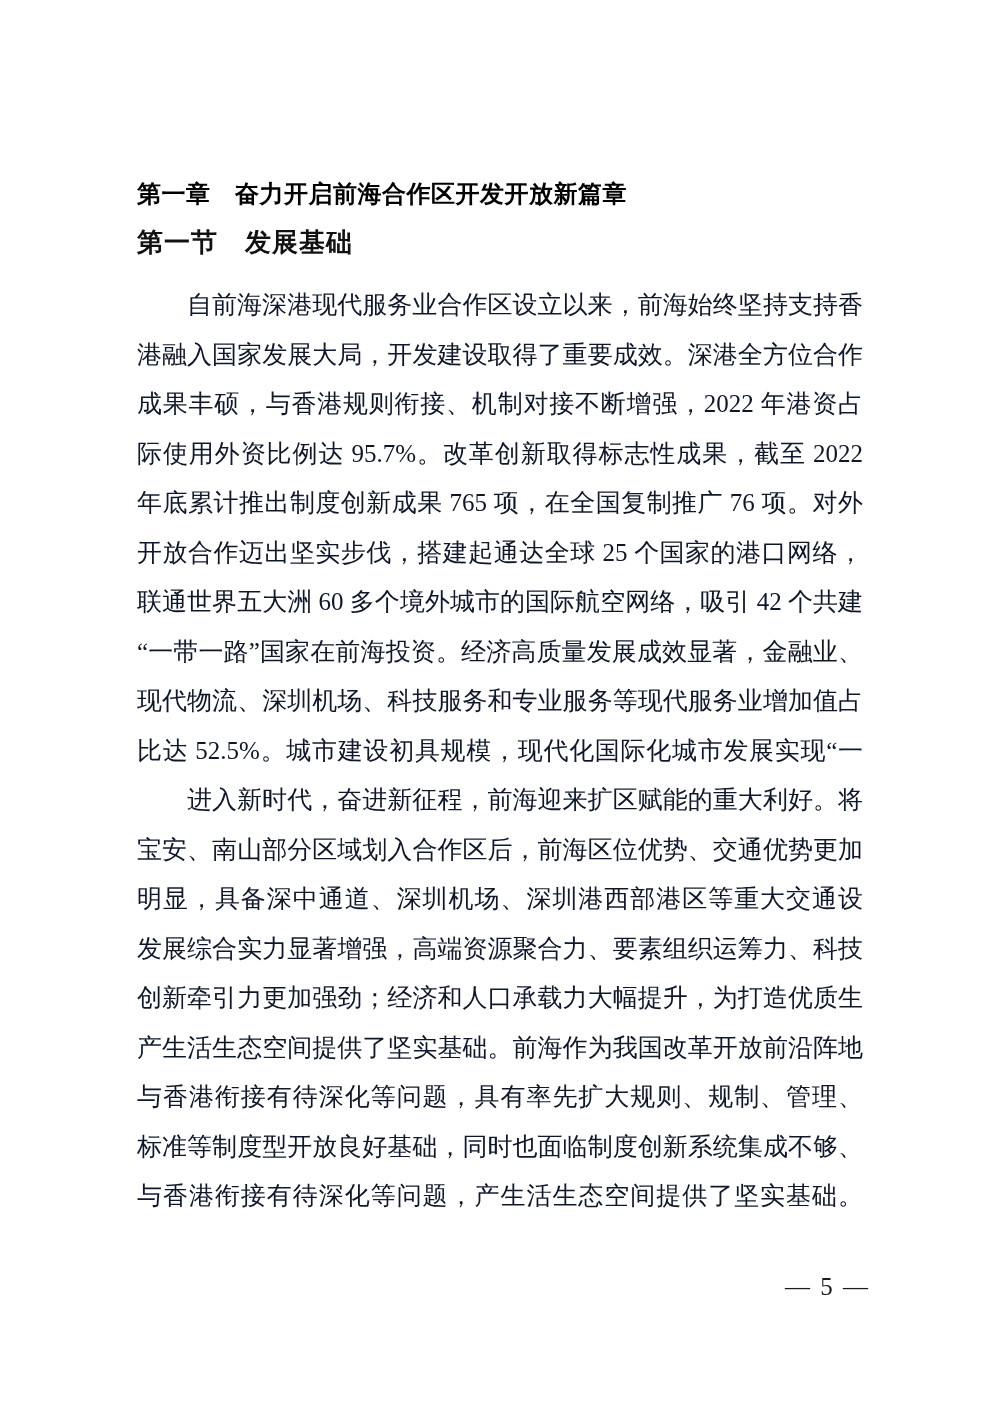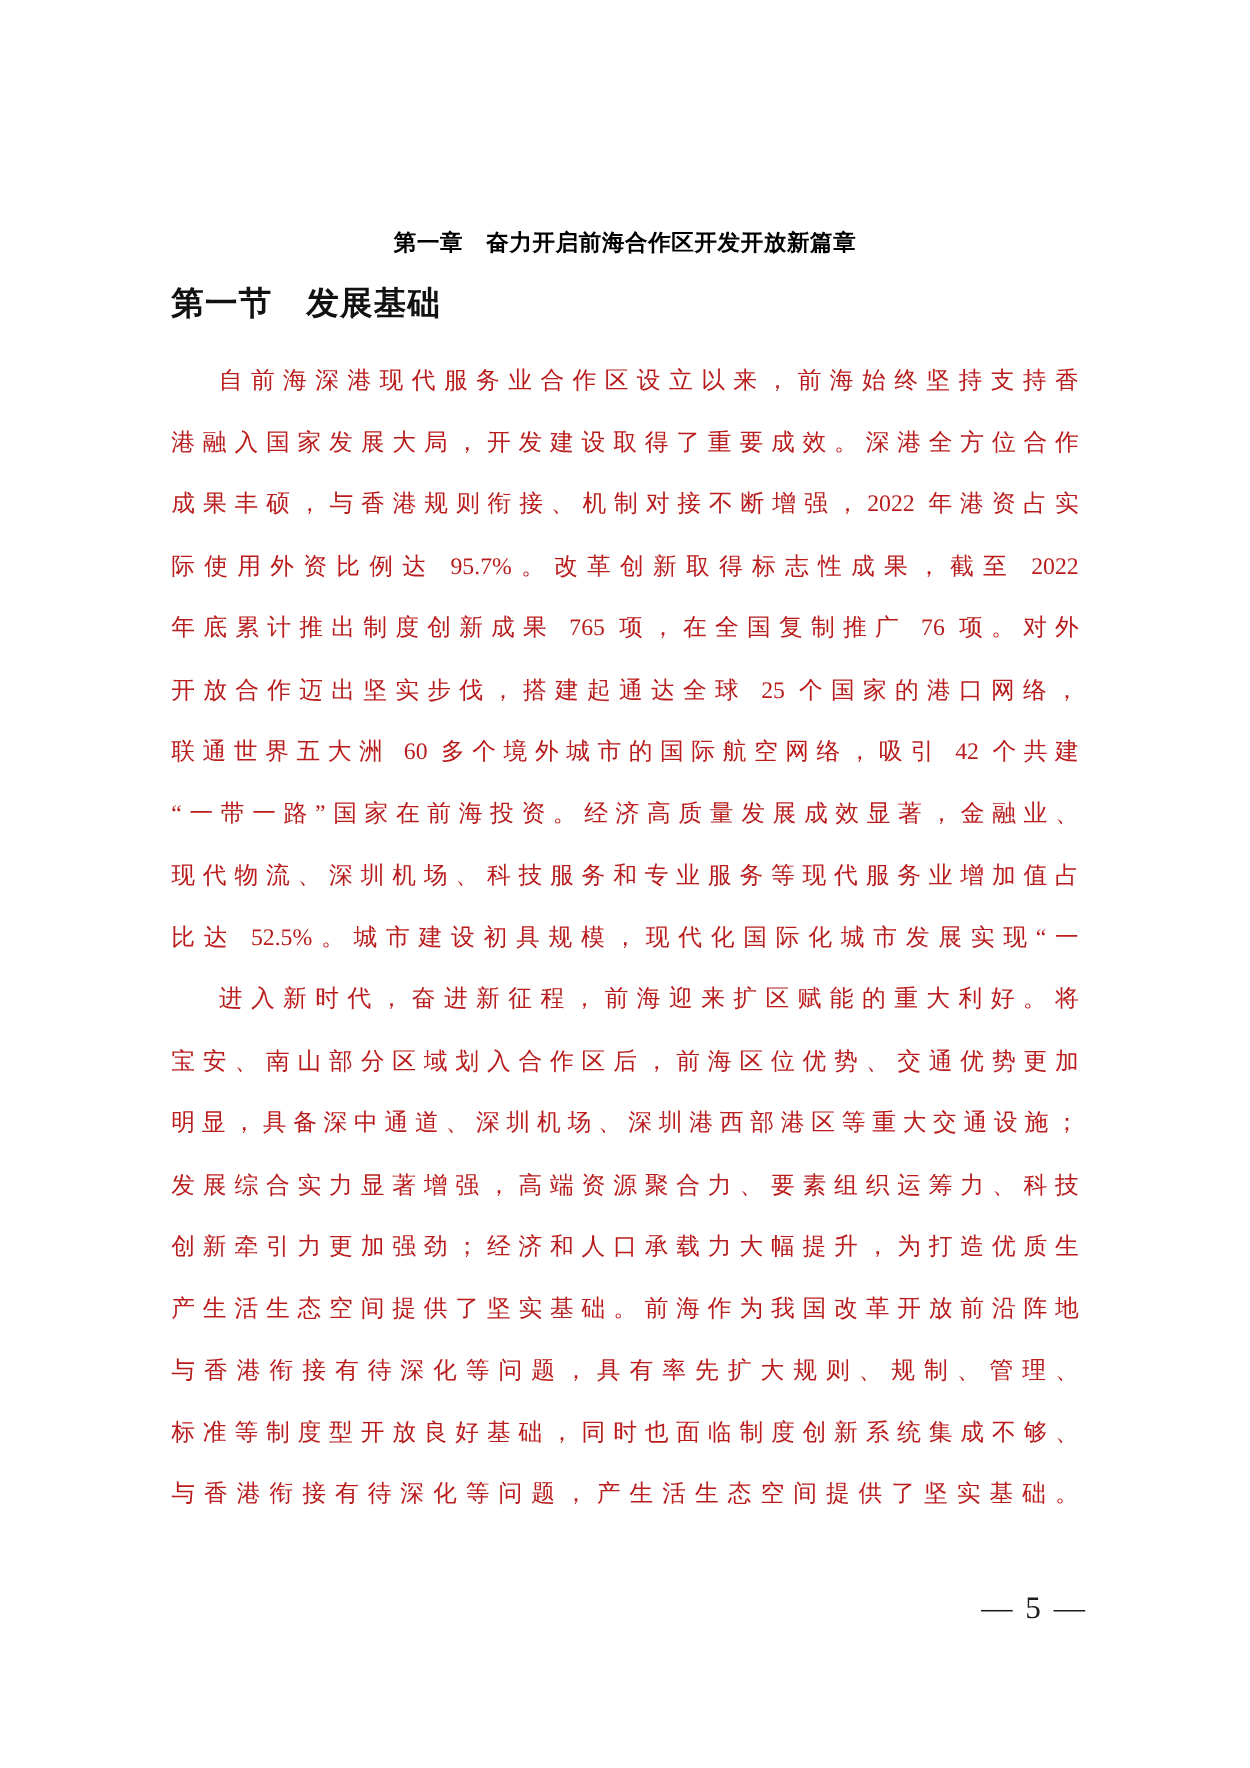--- a/index.html
+++ b/index.html
@@ -15,24 +15,23 @@
     overflow: hidden;
     font-family: "Liberation Serif", serif;
     color: #1c1c1c;
   }
   .chapter-title {
     position: absolute;
     top: 176px;
     left: 137px;
     width: 726px;
     margin: 0;
-    text-align: center;
     font-family: "Liberation Sans", sans-serif;
     font-weight: bold;
-    font-size: 18px;
+    font-size: 24px;
     line-height: 36px;
     color: #000000;
     letter-spacing: 0.5px;
   }
   .section-title {
     position: absolute;
     top: 226px;
     left: 137px;
     width: 726px;
     margin: 0;
@@ -46,25 +45,25 @@
   }
   .body-text {
     position: absolute;
     top: 280px;
     left: 137px;
     width: 726px;
   }
   .line {
     height: 49.5px;
     line-height: 49.5px;
-    font-size: 19px;
+    font-size: 25px;
     text-align: justify;
     text-align-last: justify;
     overflow: hidden;
-    color: #b91c1c;
+    color: #0f172a;
   }
   .line.first {
     text-indent: 2em;
   }
   .line.short-last {
     text-align-last: left;
   }
   .page-number {
     position: absolute;
     top: 1272px;

